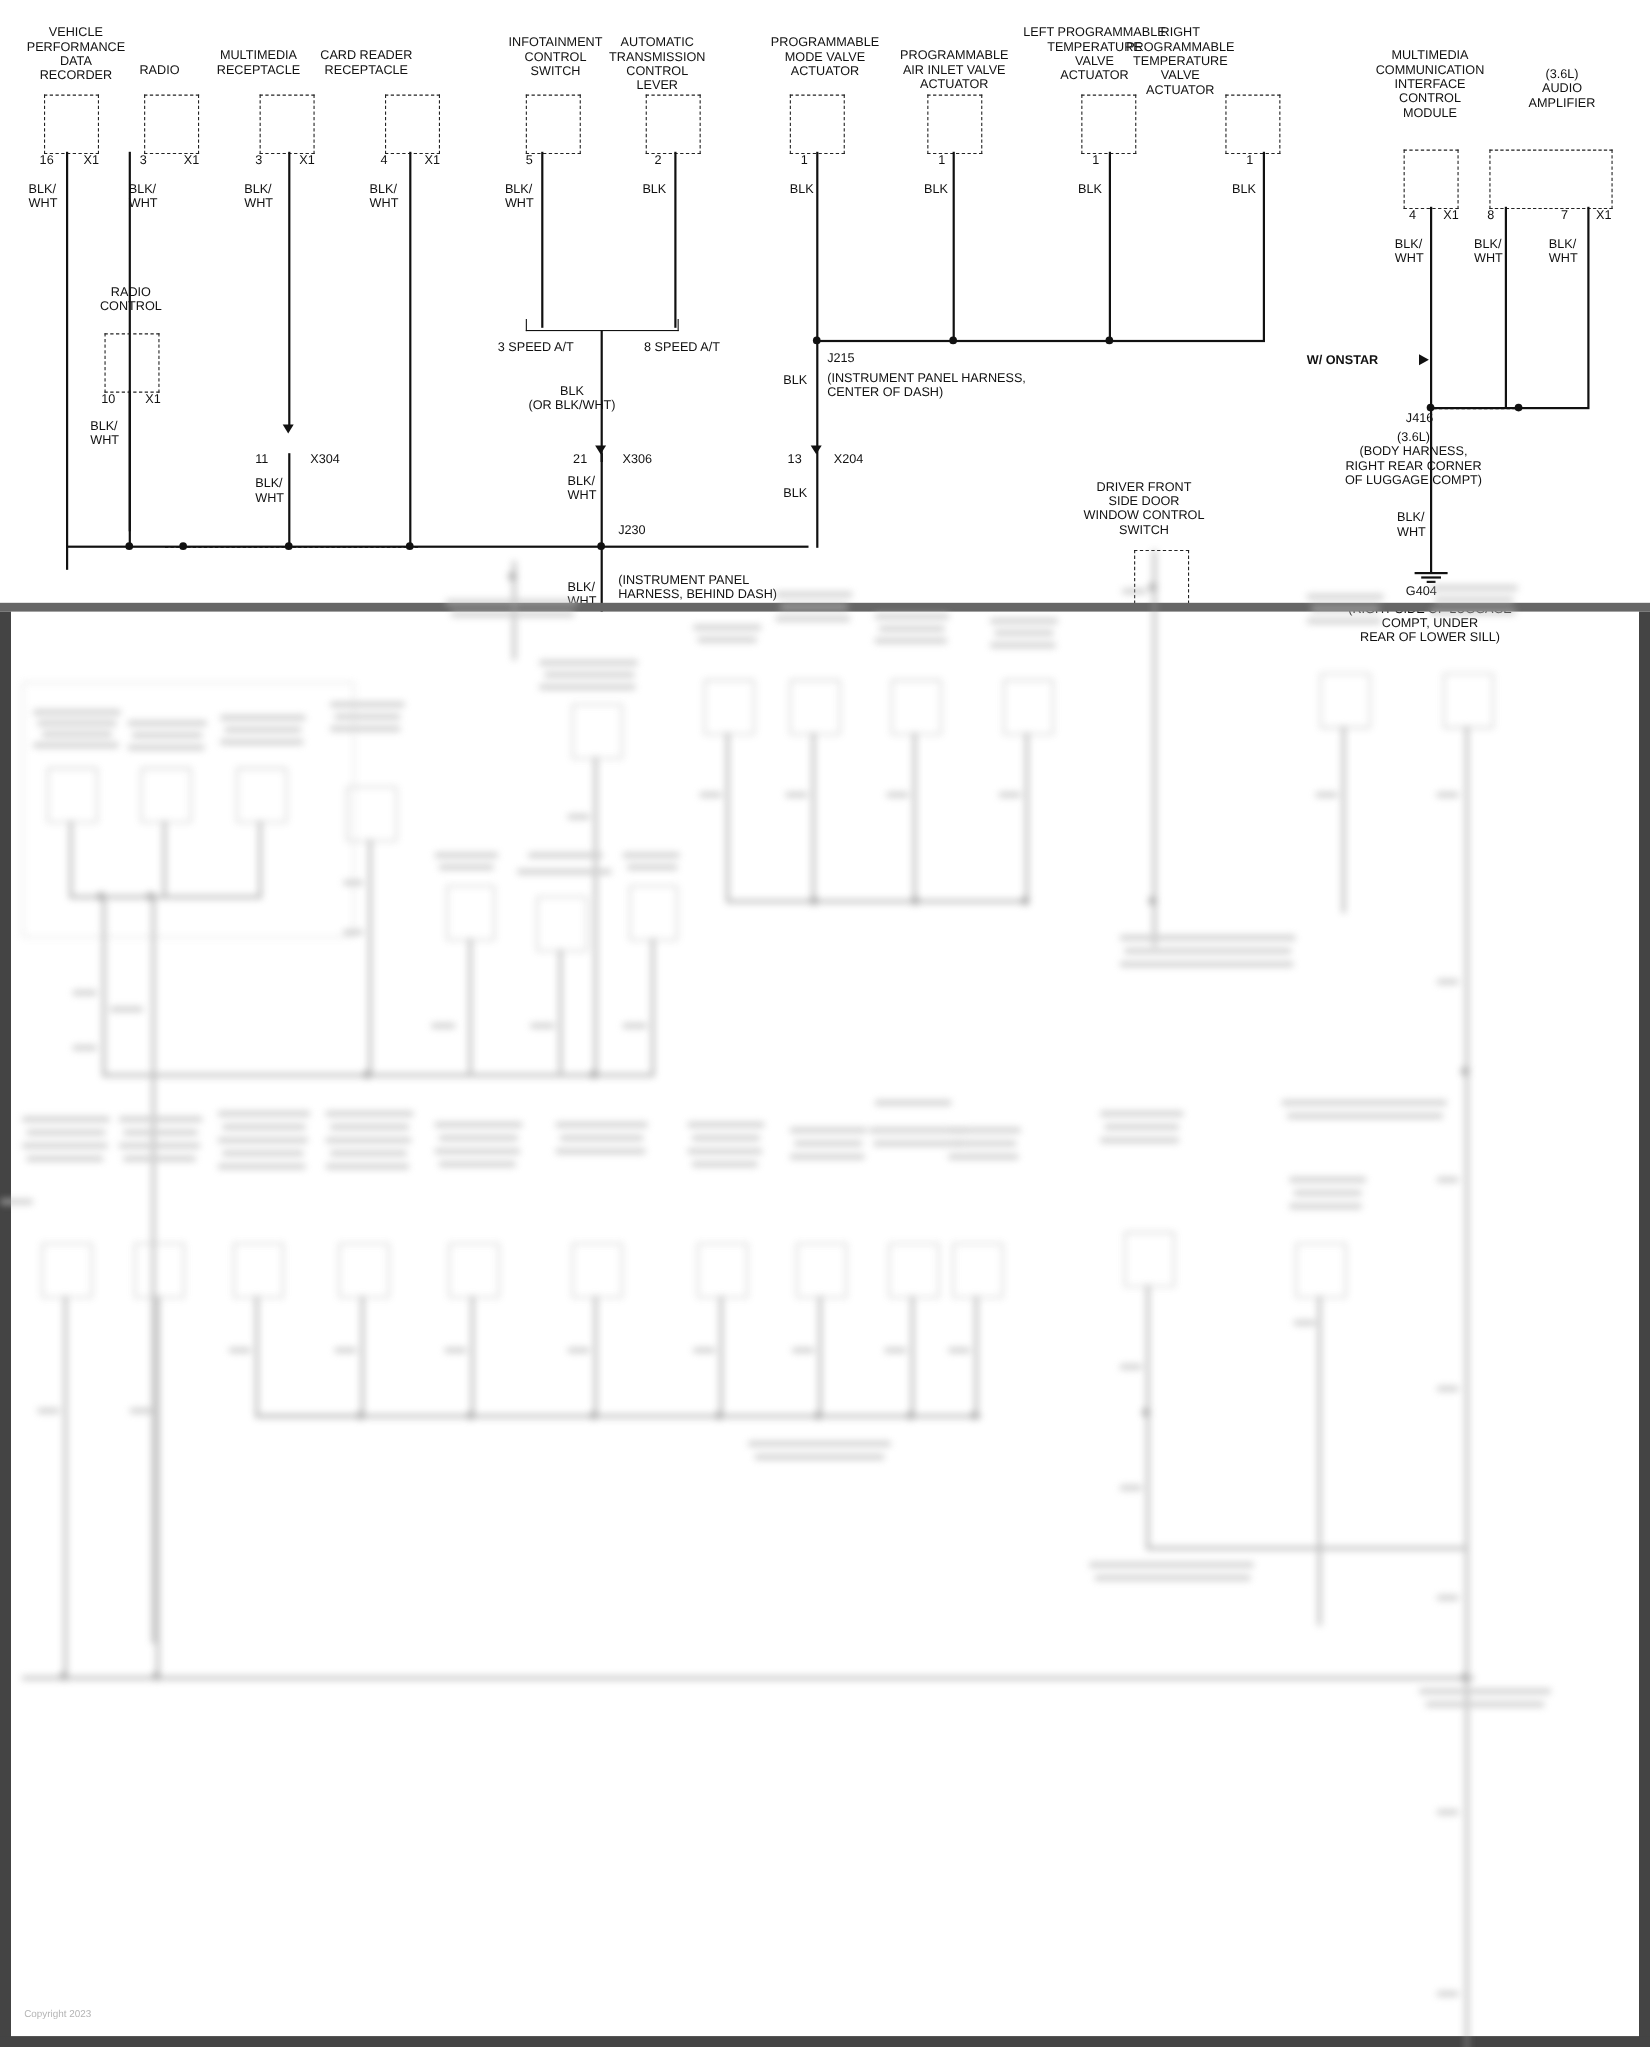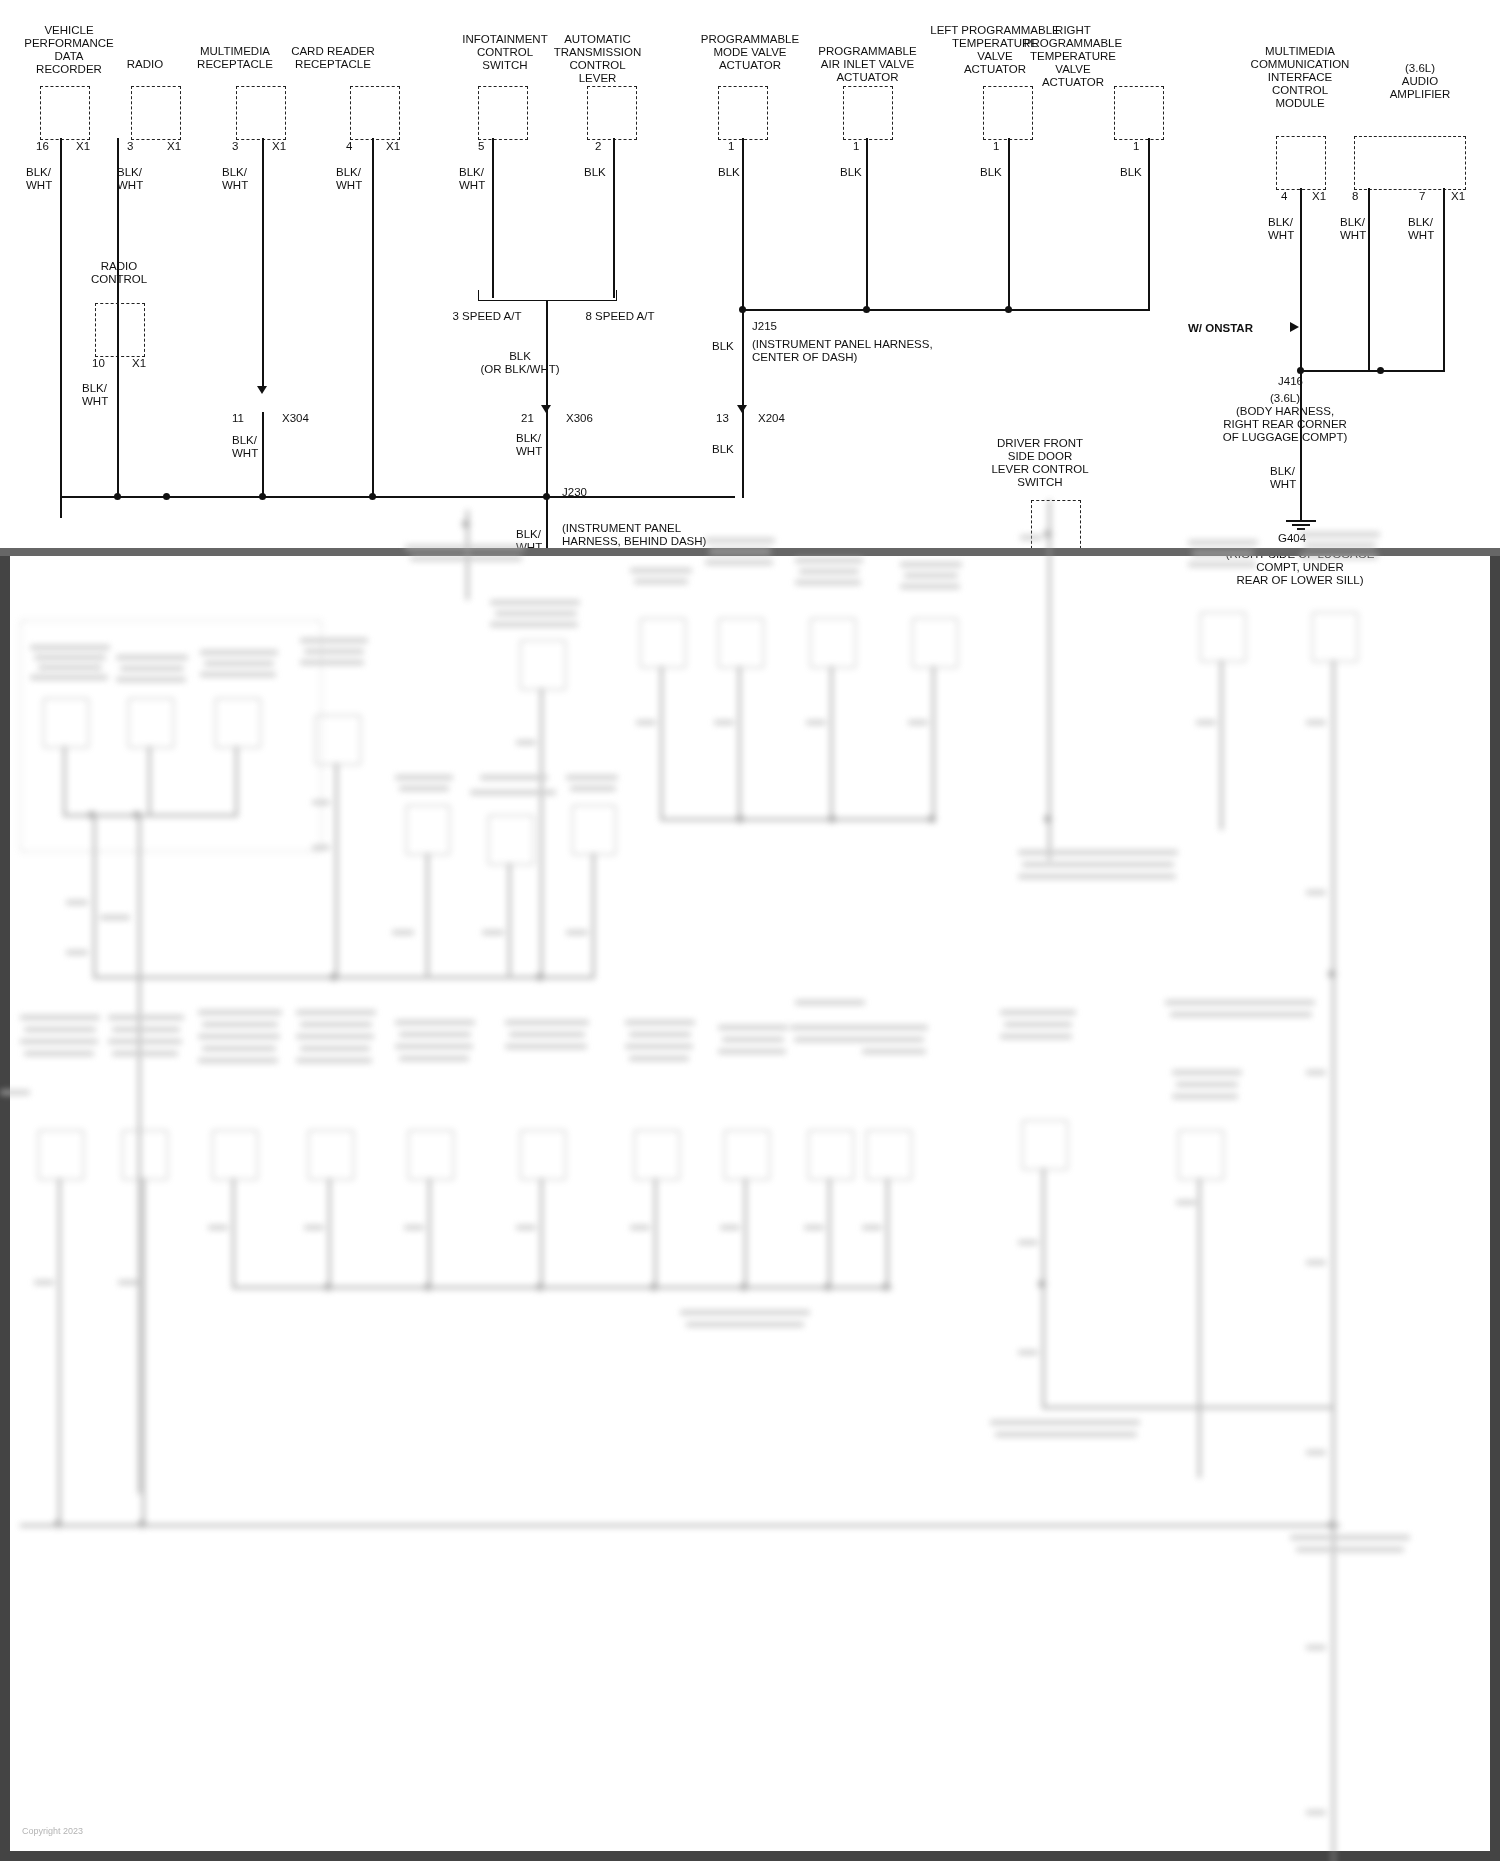--- a/index.html
+++ b/index.html
@@ -225,33 +225,33 @@
       <i style="width:18px;height:2px;"></i>
       <i style="width:8px;height:2px;"></i>
     </div>
     <div class="pin" style="left:1278px;top:532px;">G404</div>
     <div class="lbl" style="left:1160px;top:548px;width:280px;">(RIGHT SIDE OF LUGGAGE
 COMPT, UNDER
 REAR OF LOWER SILL)</div>
 
     <div class="lbl" style="left:975px;top:437px;width:130px;">DRIVER FRONT
 SIDE DOOR
-LEVER CONTROL
+WINDOW CONTROL
 SWITCH</div>
     <div class="conn" style="left:1031px;top:500px;width:48px;height:52px;"></div>
 
     <div class="wire hw" style="left:60px;top:496px;width:675px;"></div>
     <div class="dash-h" style="left:150px;top:497px;width:230px;"></div>
     <div class="dot" style="left:114px;top:493px;"></div>
     <div class="dot" style="left:163px;top:493px;"></div>
     <div class="dot" style="left:259px;top:493px;"></div>
     <div class="dot" style="left:369px;top:493px;"></div>
     <div class="dot" style="left:543px;top:493px;"></div>
     <div class="wire vw" style="left:546px;top:496px;height:60px;"></div>
-    <div class="pin" style="left:562px;top:486px;">J230</div>
+    <div class="pin" style="left:562px;top:476px;">J230</div>
     <div class="lbl left" style="left:562px;top:522px;width:180px;">(INSTRUMENT PANEL
 HARNESS, BEHIND DASH)</div>
     <div class="lbl left" style="left:516px;top:528px;width:50px;">BLK/
 WHT</div>
   </div>
 
   <div class="frame-top-l"></div>
   <div class="frame-left"></div>
   <div class="frame-right"></div>
   <div class="frame-bottom"></div>

